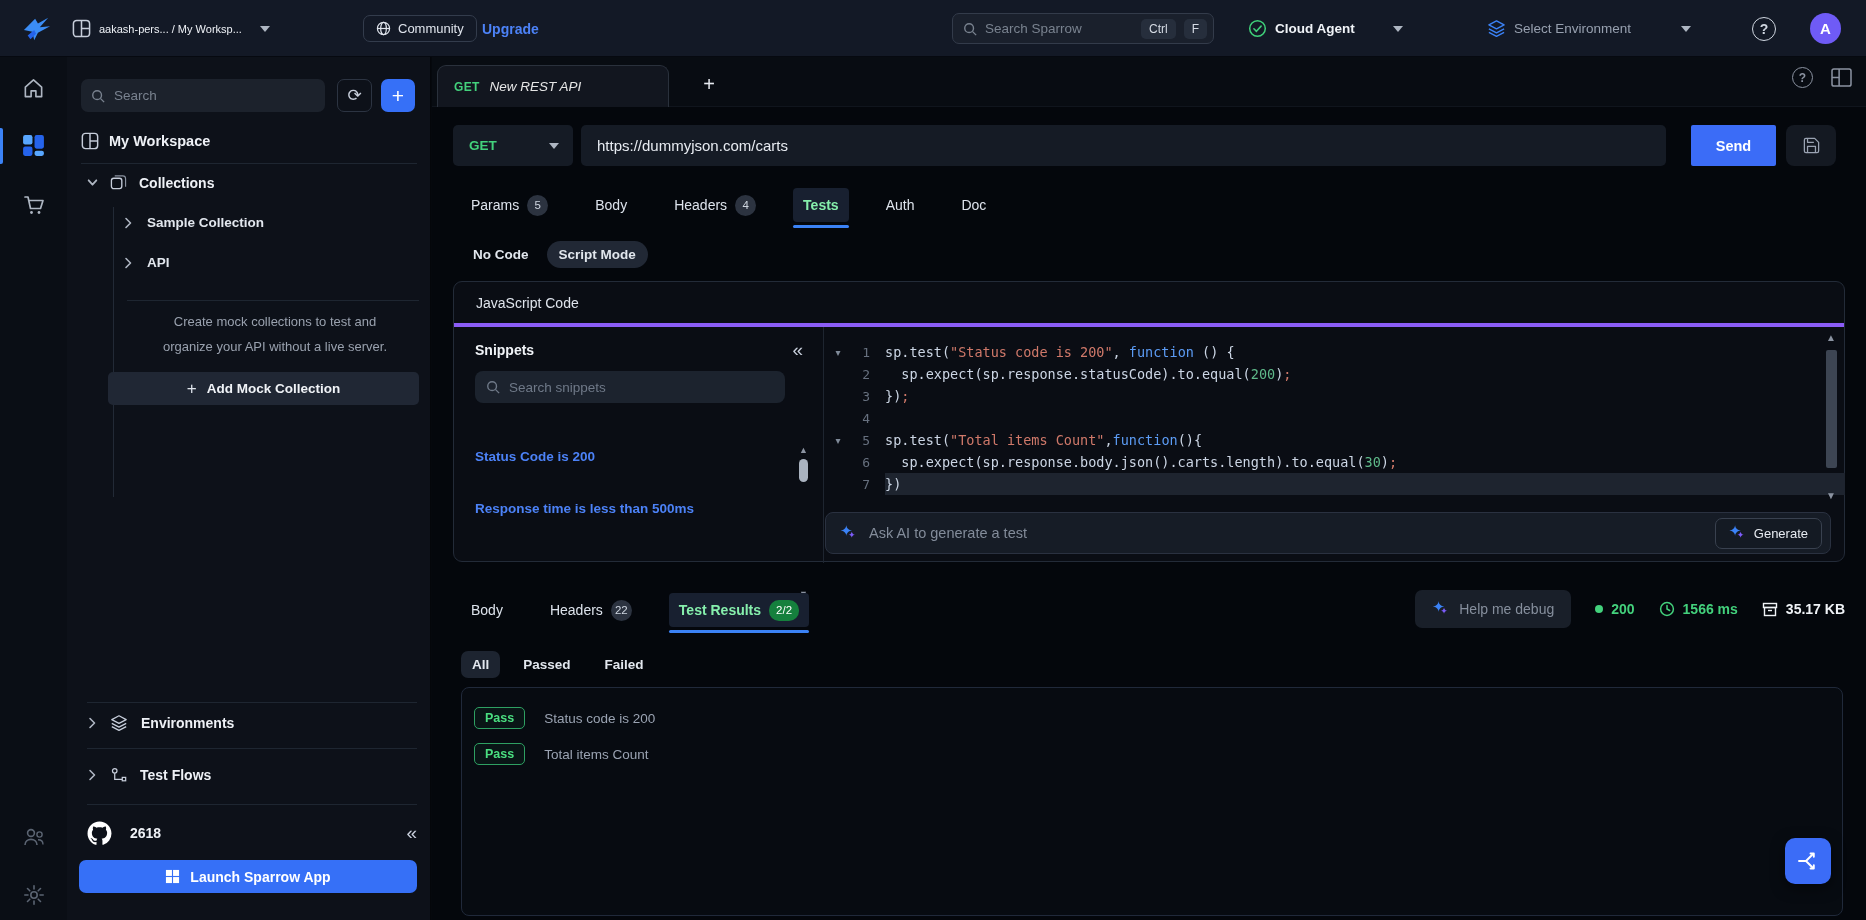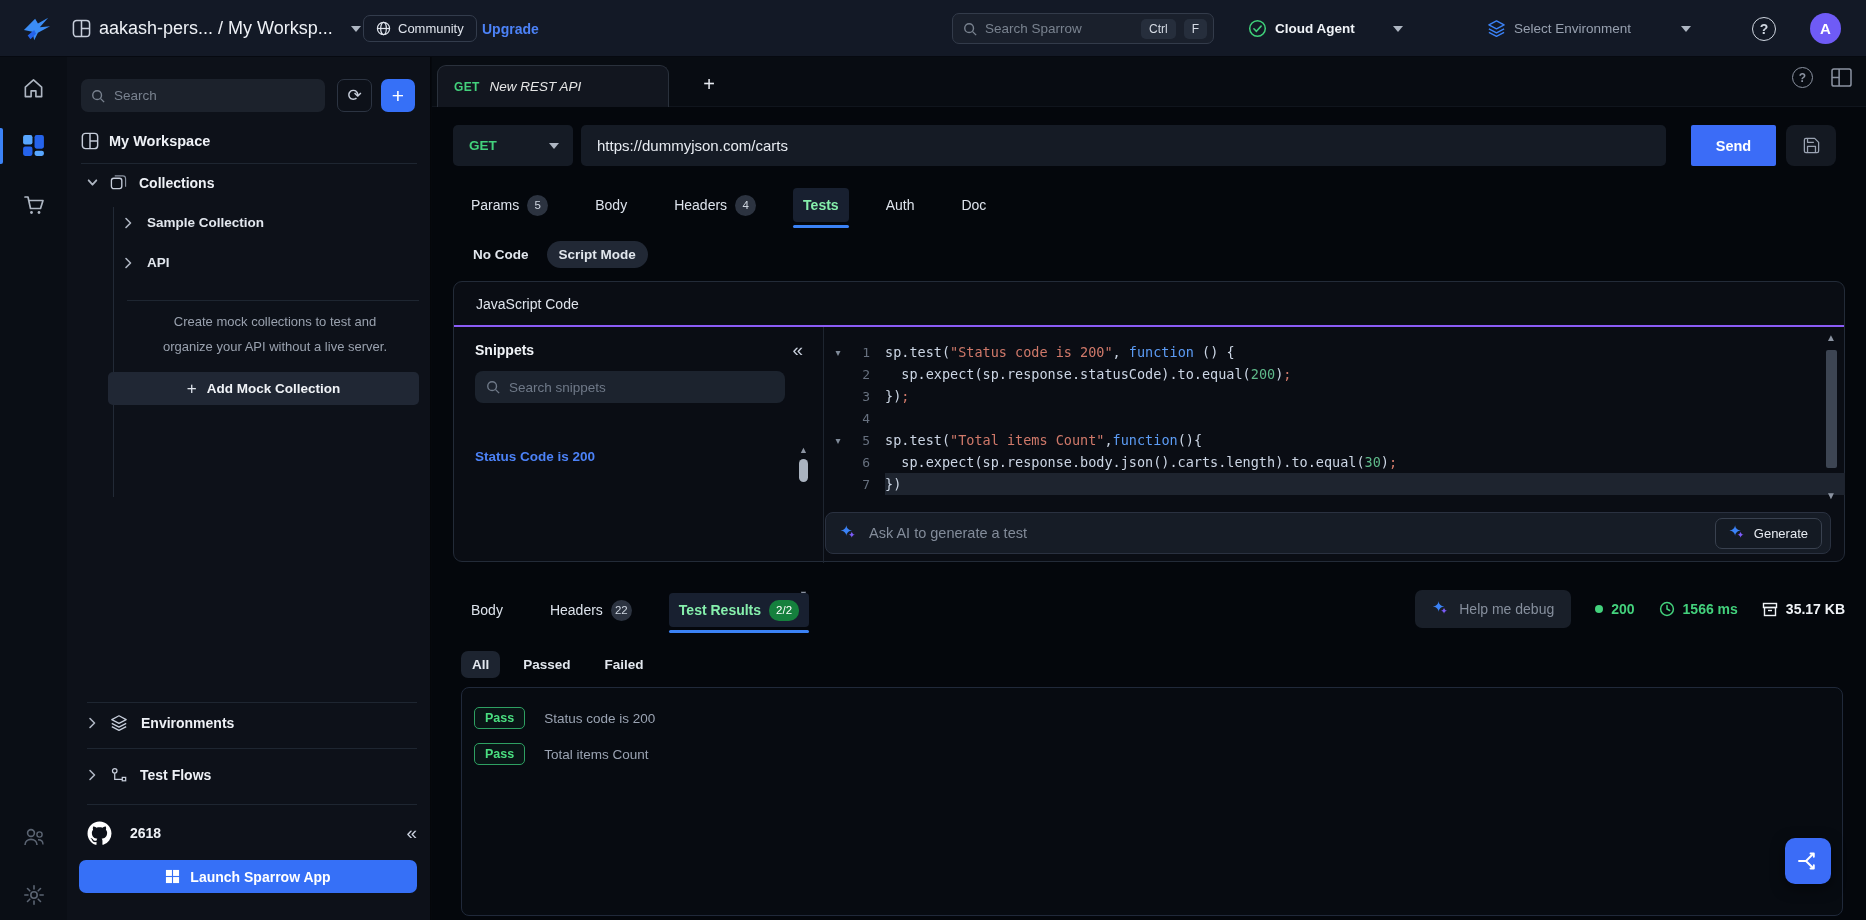--- a/index.html
+++ b/index.html
@@ -5,21 +5,21 @@
   *{box-sizing:border-box;margin:0;padding:0}
   html,body{width:1866px;height:920px;background:#05080d;font-family:"Liberation Sans",sans-serif;color:#e7ebf1;overflow:hidden}
   .app{position:relative;width:1866px;height:920px}
   svg{display:block}
 
   
   .topbar{position:absolute;left:0;top:0;width:1866px;height:57px;background:#131926;border-bottom:1px solid #060910}
   .topbar .abs{position:absolute;top:0;height:57px;display:flex;align-items:center;gap:8px}
   .tb-logo{left:22px}
   .tb-workspace{left:72px;cursor:pointer}
-  .tb-workspace .ws-label{font-size:18px;color:#eef1f6}
+  .tb-workspace .ws-label{font-size:11px;color:#eef1f6}
   .tb-community{left:363px;height:57px}
   .community-pill{display:flex;align-items:center;gap:7px;border:1px solid #333c4c;border-radius:7px;padding:5px 12px;font-size:13px;color:#dfe4ec;cursor:pointer}
   .tb-upgrade{left:482px;font-size:14px;font-weight:700;color:#4c82f7;cursor:pointer}
   .tb-search{left:952px;width:262px;top:13px;height:31px;background:#1a202c;border:1px solid #333b4a;border-radius:7px;display:flex;align-items:center;padding:0 6px 0 10px;gap:8px}
   .tb-search input{flex:1;background:transparent;border:none;outline:none;color:#dfe4ec;font-size:13.5px;font-family:"Liberation Sans",sans-serif;min-width:0}
   .tb-search input::placeholder{color:#79828f}
   .kbd{background:#262e3c;border-radius:5px;color:#d5dbe4;font-size:12px;padding:3px 8px}
   .tb-agent{left:1248px;gap:9px;cursor:pointer}
   .tb-agent .agent-label{font-size:13.5px;font-weight:600;color:#f0f3f7}
   .tb-agent .caret{margin-left:30px}
@@ -88,21 +88,21 @@
   .rtab.active::after{content:"";position:absolute;left:0;right:0;bottom:-6px;height:3px;background:#3b82f6;border-radius:2px}
   .count-badge{min-width:21px;height:21px;border-radius:50%;background:#2c3340;color:#cfd6e0;font-size:11.5px;display:flex;align-items:center;justify-content:center;padding:0 4px}
   .count-badge.green{background:#15803d;color:#fff;border-radius:10px;min-width:30px}
 
   .mode-row{position:absolute;left:29px;top:184px;display:flex;align-items:center;gap:6px}
   .mode{font-size:13.5px;font-weight:600;color:#e2e7ee;padding:6px 12px;border-radius:15px;cursor:pointer}
   .mode.active{background:#212835}
 
   
   .js-panel{position:absolute;left:21px;top:224px;width:1392px;height:281px;border:1px solid #232b38;border-radius:9px;background:#0a0d14}
-  .panel-header{position:absolute;left:0;top:0;width:100%;height:45px;border-bottom:2px solid #8b5cf6;display:flex;align-items:center;padding:0 22px;font-size:14px;color:#dfe4ec}
+  .panel-header{position:absolute;left:0;top:0;width:100%;height:45px;border-bottom:4px solid #8b5cf6;display:flex;align-items:center;padding:0 22px;font-size:14px;color:#dfe4ec}
   .snippets{position:absolute;left:0;top:45px;width:370px;height:236px;border-right:1px solid #1e2530}
   .snip-head{position:absolute;left:21px;top:12px;width:328px;display:flex;align-items:center}
   .snip-head .ttl{font-size:14px;font-weight:700;color:#f0f3f7}
   .snip-search{position:absolute;left:21px;top:44px;width:310px;height:32px;background:#1c232e;border-radius:8px;display:flex;align-items:center;gap:9px;padding:0 11px}
   .snip-search input{flex:1;background:transparent;border:none;outline:none;color:#dfe4ec;font-size:13.5px;font-family:"Liberation Sans",sans-serif;min-width:0}
   .snip-search input::placeholder{color:#6f7988}
   .snip-list{position:absolute;left:21px;top:116px;width:310px}
   .snippet-item{font-size:13.5px;font-weight:700;color:#4c82f7;height:26px;margin-bottom:26px;cursor:pointer;display:flex;align-items:center}
   .mini-scroll{position:absolute;right:14px;top:118px;height:154px;width:10px}
   .mini-scroll .up{position:absolute;top:0;left:0;color:#8b93a1;font-size:9px}
@@ -424,20 +424,21 @@
         </div>
         <div class="snip-search">
           <svg width="14" height="14" viewBox="0 0 16 16">
               <circle cx="7" cy="7" r="5" fill="none" stroke="#6f7988" stroke-width="1.6"></circle>
               <line x1="11" y1="11" x2="15" y2="15" stroke="#6f7988" stroke-width="1.6"></line>
             </svg>
           <input placeholder="Search snippets" style="">
         </div>
         <div class="snip-list" id="snip-list">
             <div class="snippet-item">Status Code is 200</div>
+            <div class="snippet-item">Response time is less than 500ms</div>
           </div>
         <div class="mini-scroll">
           <span class="up">▲</span>
           <span class="thumb"></span>
           <span class="down">▼</span>
         </div>
       </div>
 
       <div class="editor" id="code-lines">
           <div class="code-line">

